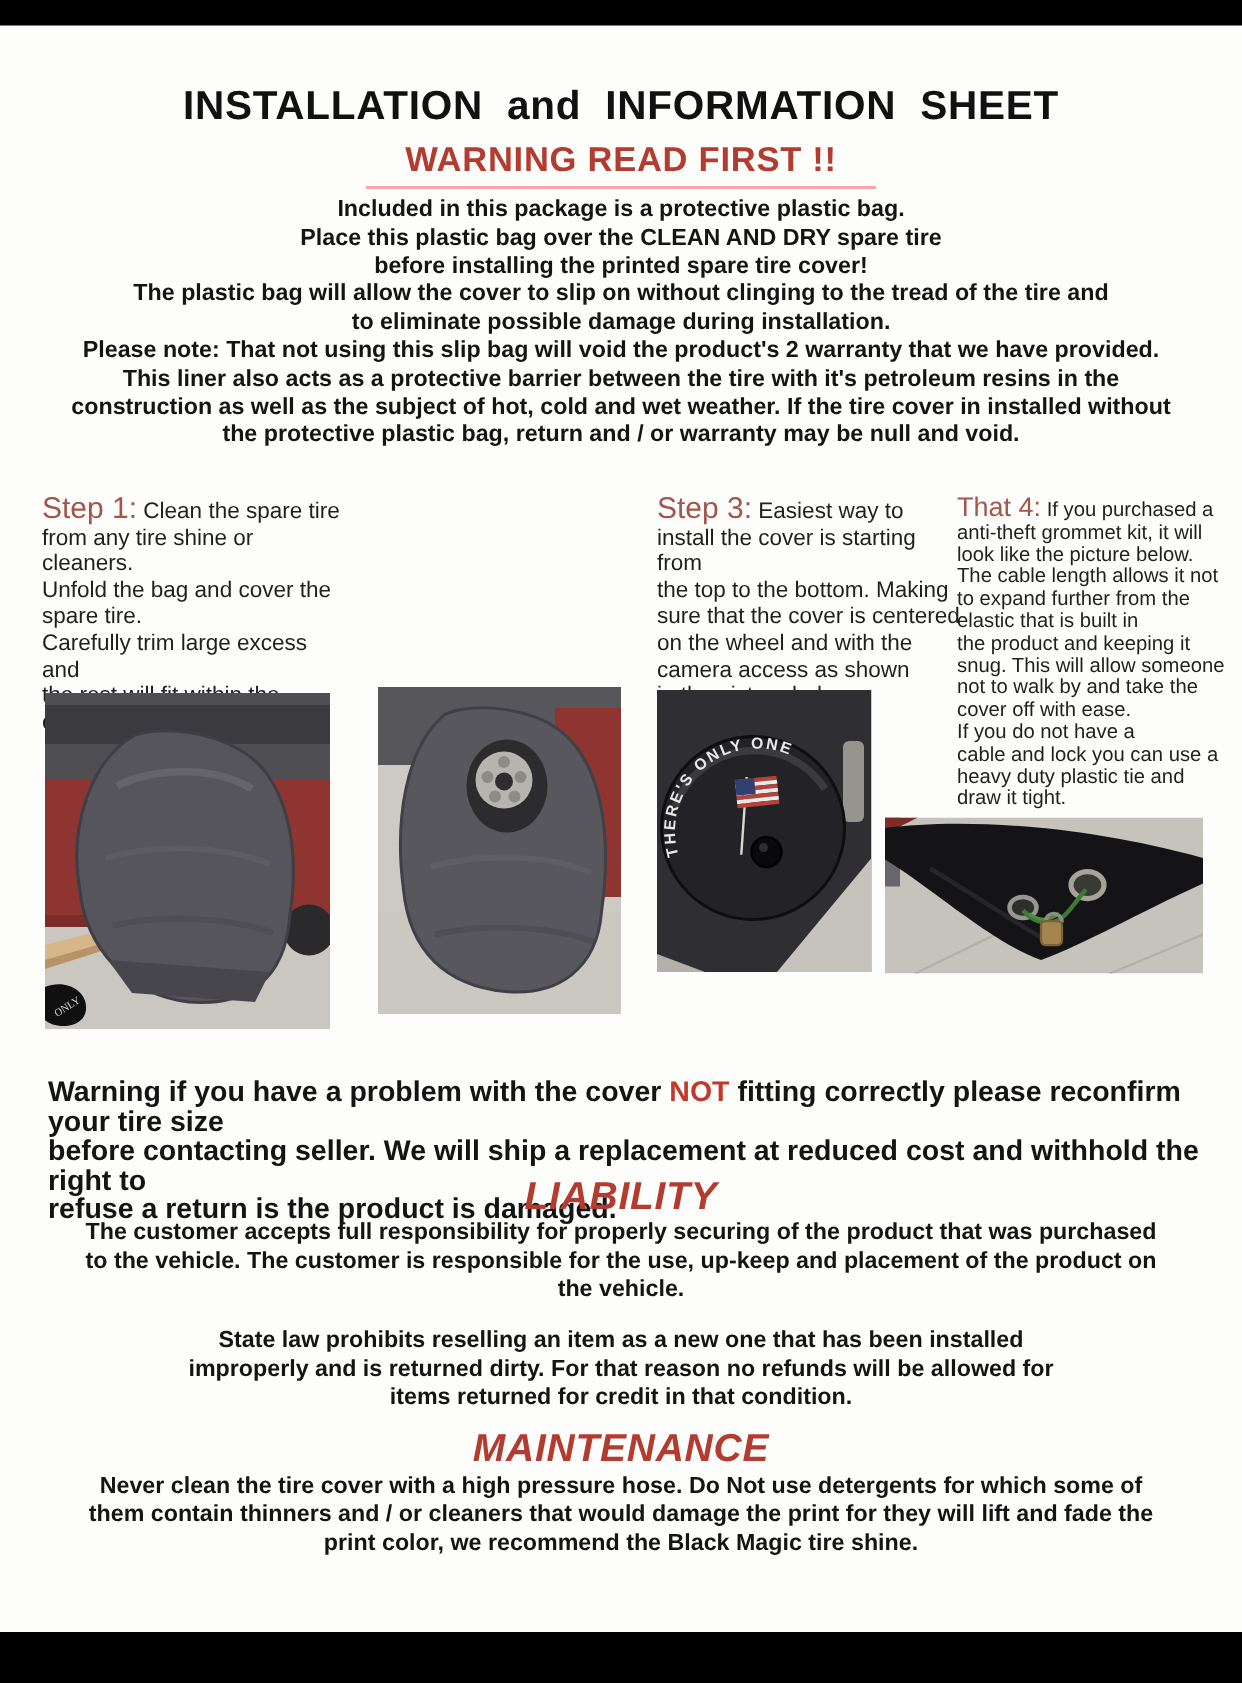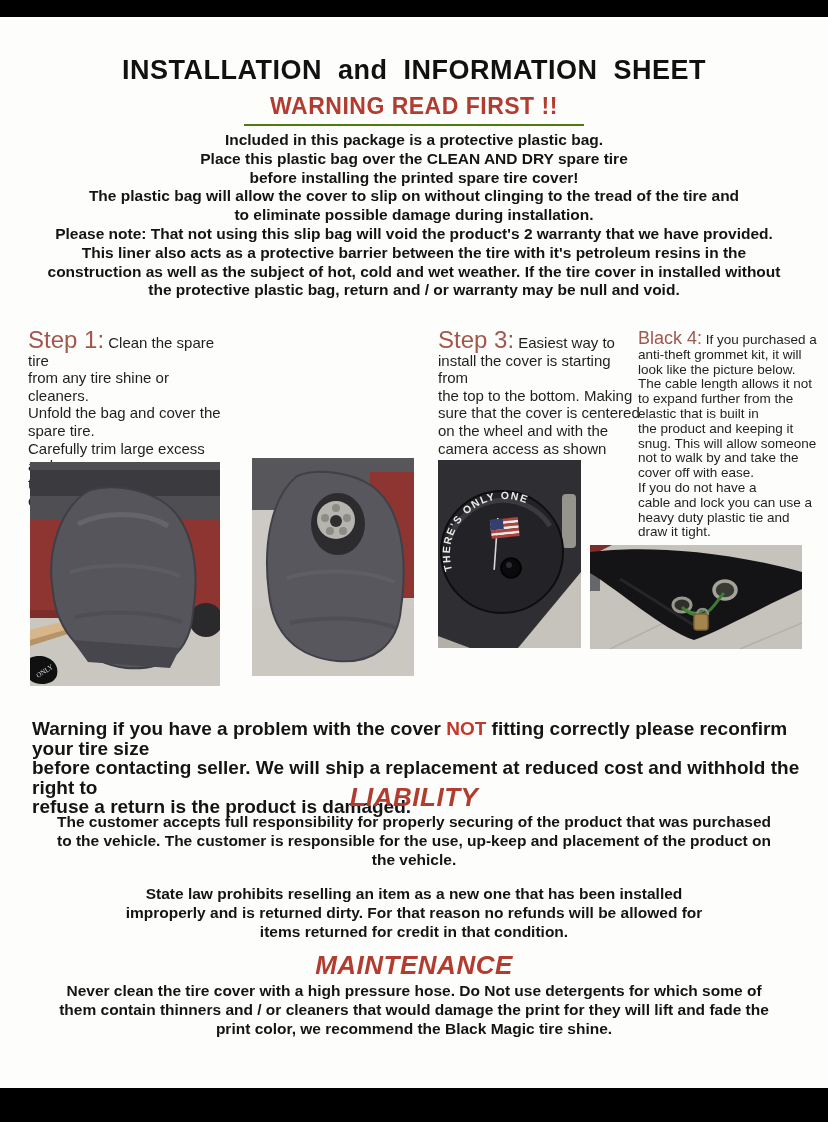--- a/index.html
+++ b/index.html
@@ -6,27 +6,27 @@
   .canvas{position:relative;width:828px;height:1122px;background:#fdfdfc;overflow:hidden;
           font-family:"Liberation Sans","DejaVu Sans",sans-serif;color:#1c1c1c;}
   .bar{position:absolute;left:0;width:828px;background:#000;}
   .bar.top{top:0;height:17px;}
   .bar.bottom{top:1088px;height:34px;}
 
   .title{position:absolute;top:55px;left:0;width:828px;margin:0;text-align:center;
          font-size:27px;font-weight:bold;letter-spacing:.5px;white-space:pre;color:#111;}
   .warn-wrap{position:absolute;top:93px;left:0;width:828px;text-align:center;}
   .warn-head{display:inline-block;font-size:23px;font-weight:bold;color:#b23c30;
-             border-bottom:2px solid #4d7c0f;padding:0 26px 4px;letter-spacing:.5px;}
+             border-bottom:2px solid #fca5a5;padding:0 26px 4px;letter-spacing:.5px;}
 
   .intro{position:absolute;top:131px;left:14px;width:800px;text-align:center;
          font-weight:bold;font-size:15.5px;line-height:18.8px;white-space:pre-line;color:#141414;}
 
   .step{position:absolute;top:331px;font-size:15px;line-height:17.6px;white-space:pre-line;color:#1f1f1f;}
-  .step .lbl{font-size:24px;color:#a2564c;white-space:nowrap;}
+  .step .lbl{font-size:20px;color:#a2564c;white-space:nowrap;}
   #step1{left:28px;width:202px;}
   #step2{left:237px;width:204px;}
   #step3{left:438px;width:204px;}
   #step4{left:638px;width:184px;font-size:13.5px;line-height:14.8px;}
   #step4 .lbl{font-size:18px;}
 
   .photo{position:absolute;display:block;}
   #photo1{left:30px;top:462px;}
   #photo2{left:252px;top:458px;}
   #photo3{left:438px;top:460px;}
@@ -75,21 +75,21 @@
 spare tire.
 Carefully trim large excess and
 the rest will fit within the cover.</span></div>
   <div class="step" id="step3"><span class="lbl">Step 3:</span> <span>Easiest way to
 install the cover is starting from
 the top to the bottom. Making
 sure that the cover is centered
 on the wheel and with the
 camera access as shown
 in the picture below.</span></div>
-  <div class="step" id="step4"><span class="lbl">Black 4:</span> <span>If you purchased a
+  <div class="step" id="step4"><span class="lbl">That 4:</span> <span>If you purchased a
 anti-theft grommet kit, it will
 look like the picture below.
 The cable length allows it not
 to expand further from the
 elastic that is built in
 the product and keeping it
 snug. This will allow someone
 not to walk by and take the
 cover off with ease.
 If you do not have a

